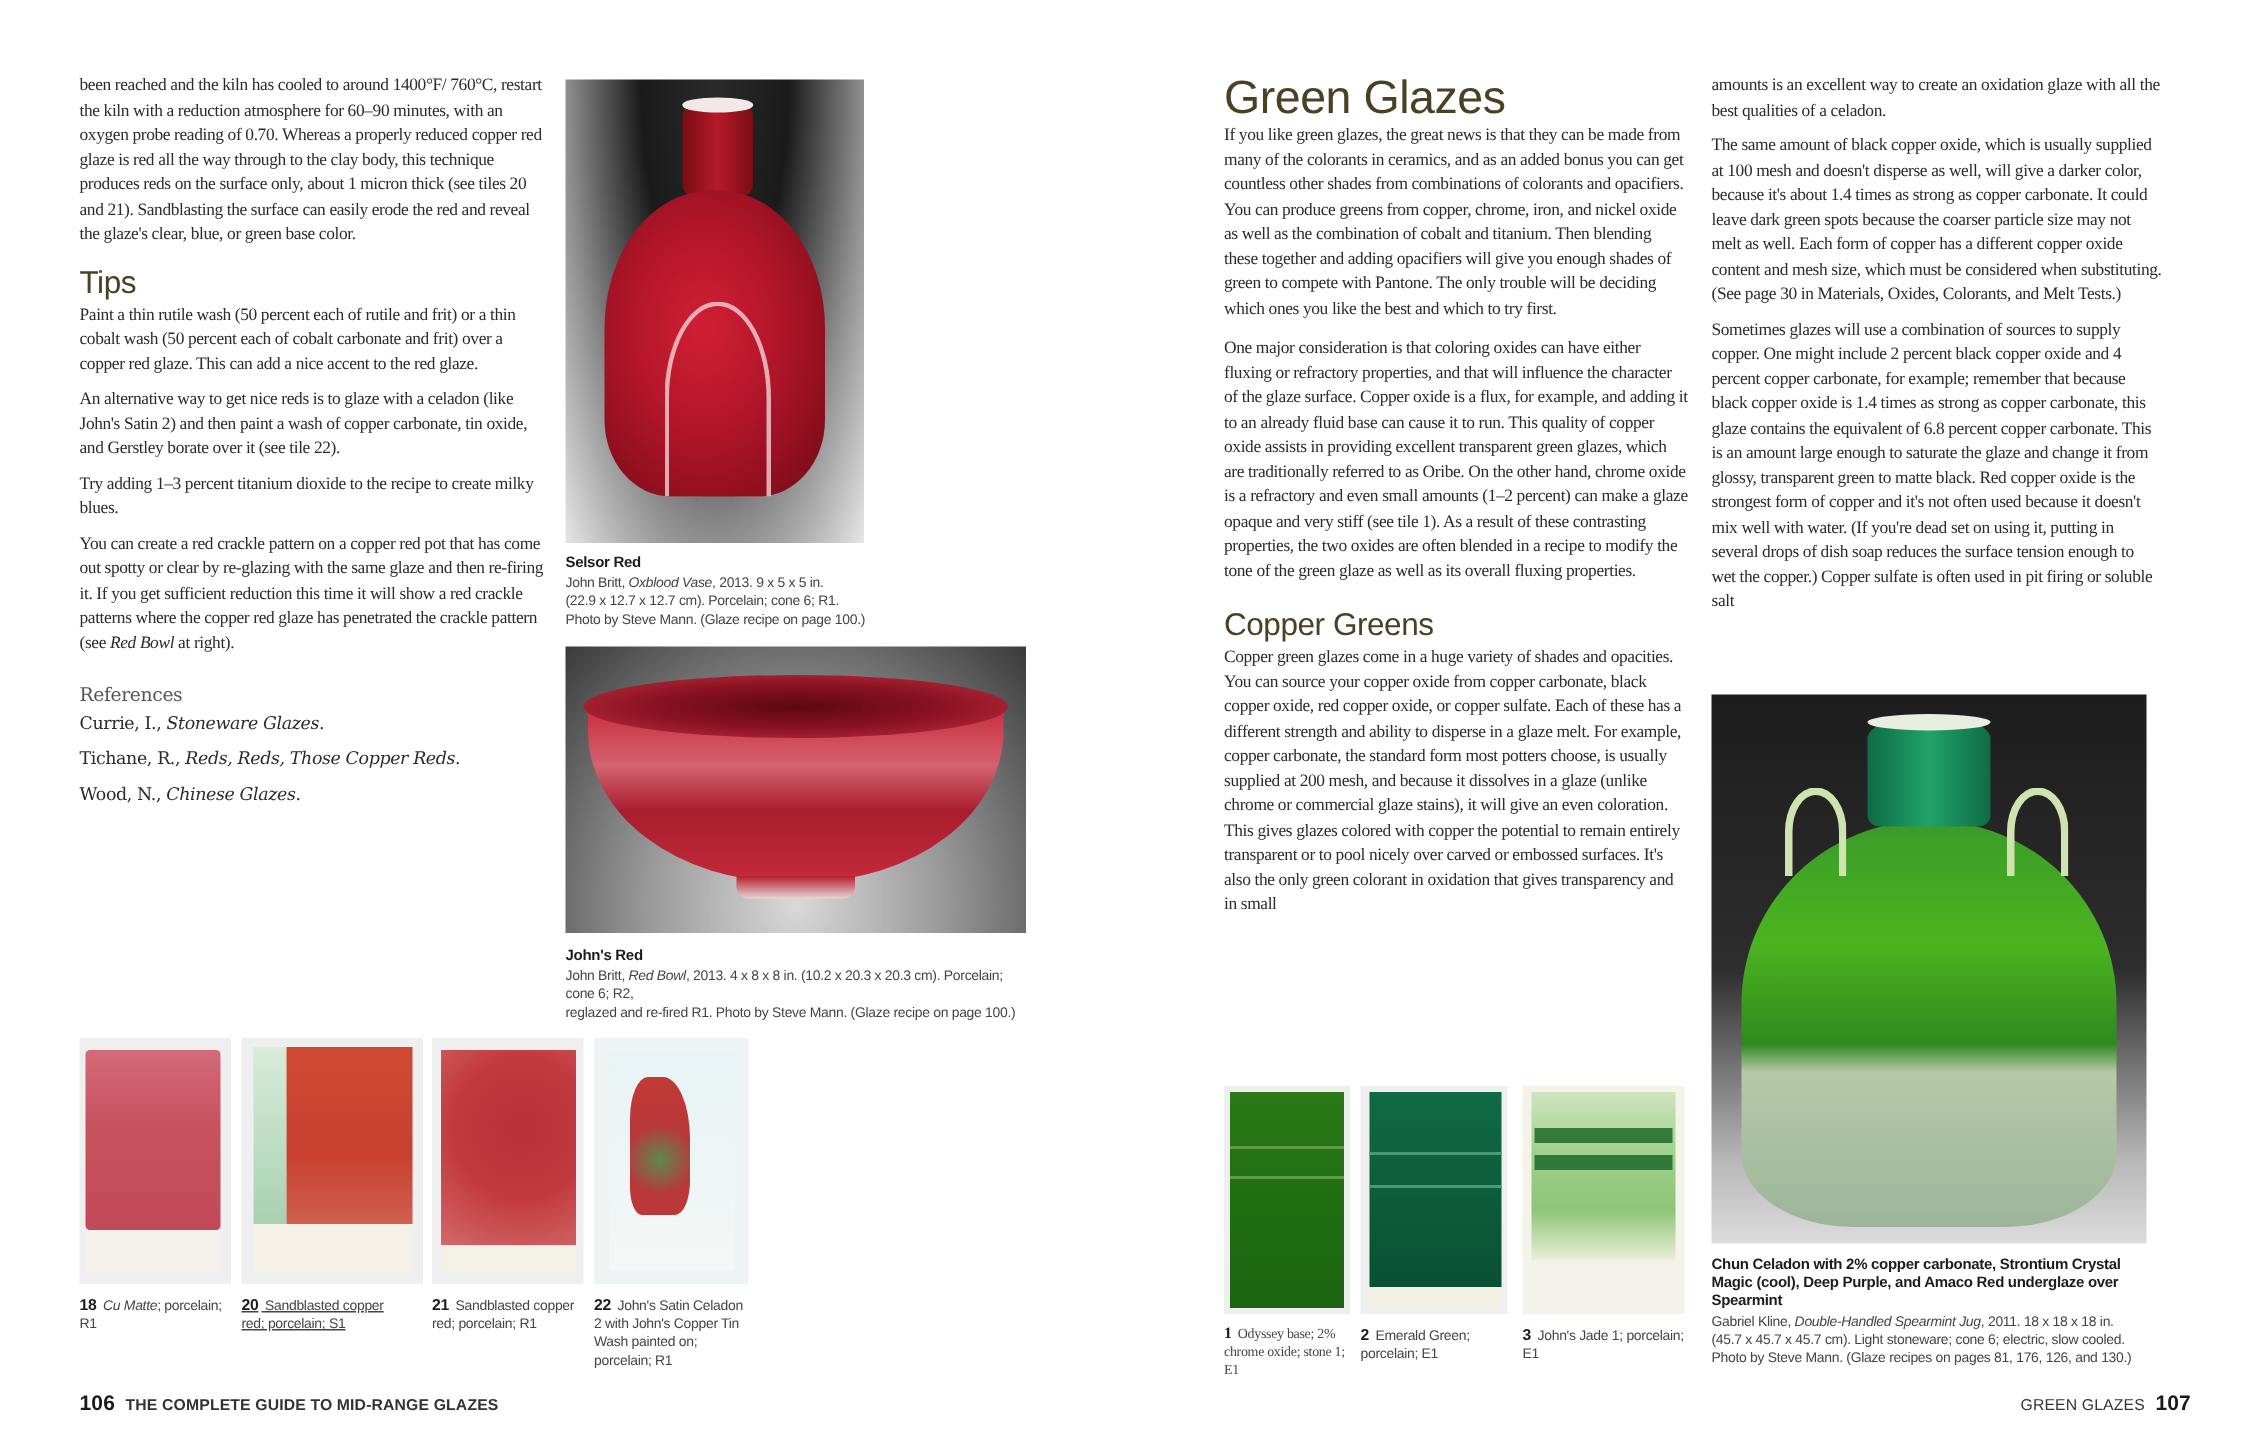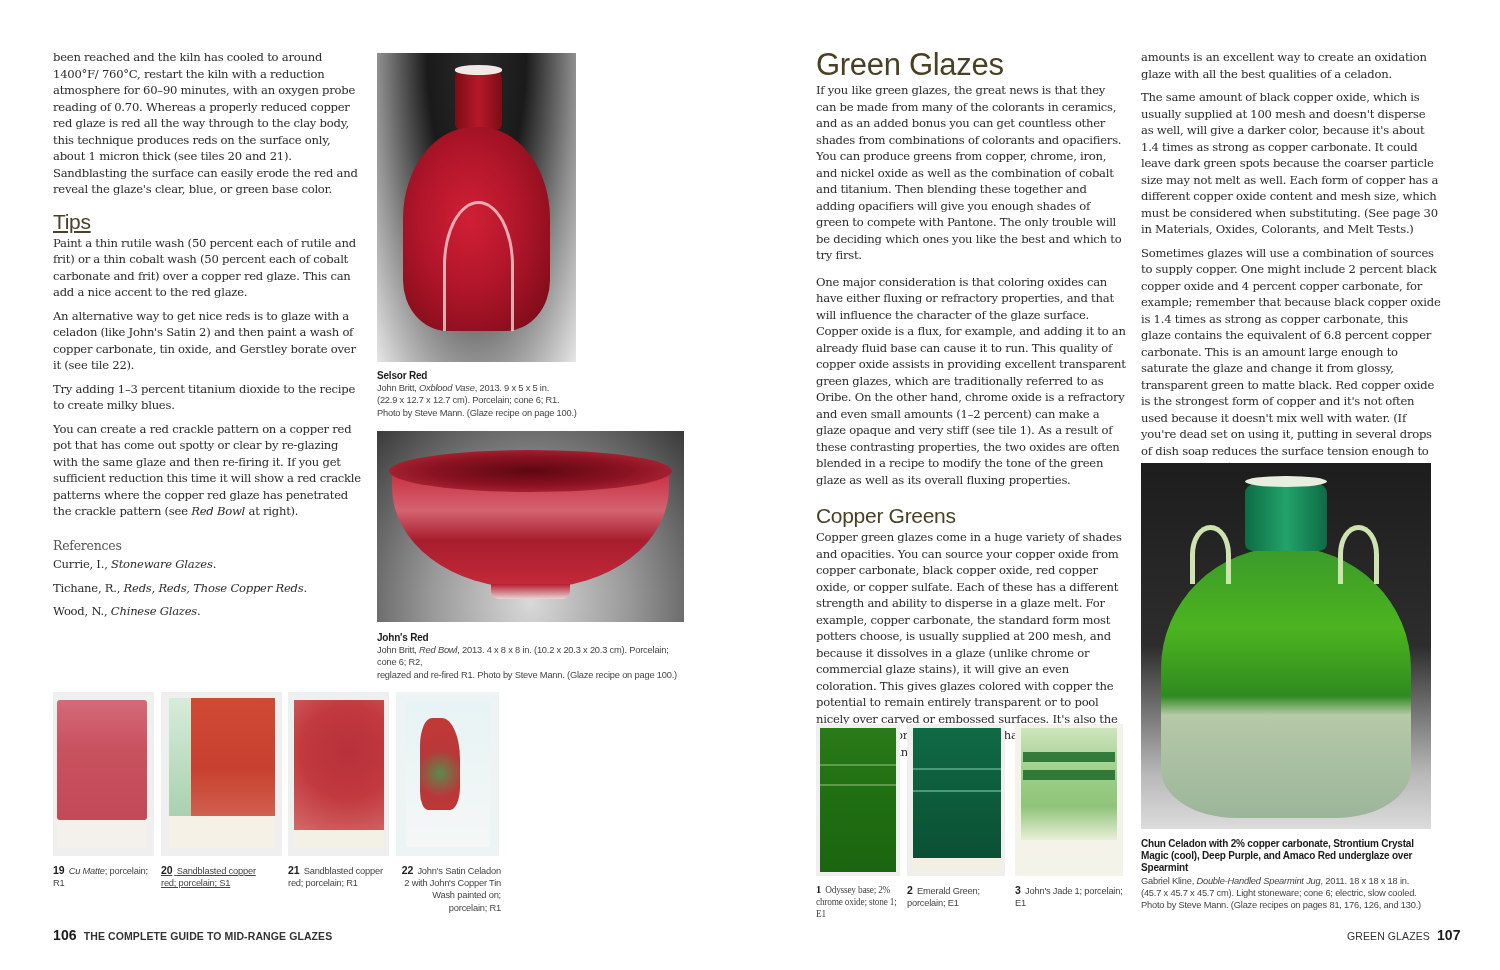--- a/index.html
+++ b/index.html
@@ -8,21 +8,21 @@
 
     .abs { position: absolute; }
 
     .body-text {
       font-family: "DejaVu Serif", serif;
       font-size: 11.6px;
       line-height: 16.5px;
       color: #2b2b2b;
       letter-spacing: -0.25px;
     }
-    .body-text p { margin-bottom: 7px; }
+    .body-text p { margin-bottom: 7px; font-family: Liberation Serif, serif; }
     .body-text em { font-style: italic; }
 
     .h-section {
       font-family: "Liberation Sans", sans-serif;
       color: #4a4024;
       font-weight: normal;
       letter-spacing: -0.3px;
     }
     .h-big { font-size: 31px; line-height: 34px; }
     .h-mid { font-size: 21px; line-height: 24px; }
@@ -127,21 +127,21 @@
     .tile .glaze { position: absolute; }
 
     [data-bind]:empty::before { content: ""; }
   </style>
 </head>
 <body>
 
 <div class="abs body-text" style="left:53px; top:49px; width:312px;">
   <p data-bind="left_page.intro_paragraph">been reached and the kiln has cooled to around 1400°F/ 760°C, restart the kiln with a reduction atmosphere for 60–90 minutes, with an oxygen probe reading of 0.70. Whereas a properly reduced copper red glaze is red all the way through to the clay body, this technique produces reds on the surface only, about 1 micron thick (see tiles 20 and 21). Sandblasting the surface can easily erode the red and reveal the glaze's clear, blue, or green base color.</p>
 
-  <h2 class="h-section h-mid" data-bind="left_page.tips.heading" style="margin-top:12px; margin-bottom:1px;text-decoration:underline;">Tips</h2>
+  <h2 class="h-section h-mid" data-bind="left_page.tips.heading" style="margin-top:12px; margin-bottom:1px;">Tips</h2>
   <p data-bind="left_page.tips.paragraphs.0">Paint a thin rutile wash (50 percent each of rutile and frit) or a thin cobalt wash (50 percent each of cobalt carbonate and frit) over a copper red glaze. This can add a nice accent to the red glaze.</p>
   <p data-bind="left_page.tips.paragraphs.1">An alternative way to get nice reds is to glaze with a celadon (like John's Satin 2) and then paint a wash of copper carbonate, tin oxide, and Gerstley borate over it (see tile 22).</p>
   <p data-bind="left_page.tips.paragraphs.2">Try adding 1–3 percent titanium dioxide to the recipe to create milky blues.</p>
   <p>
     <span data-bind="left_page.tips.crackle_paragraph_pre">You can create a red crackle pattern on a copper red pot that has come out spotty or clear by re-glazing with the same glaze and then re-firing it. If you get sufficient reduction this time it will show a red crackle patterns where the copper red glaze has penetrated the crackle pattern (see </span><em data-bind="left_page.tips.crackle_paragraph_italic">Red Bowl</em><span data-bind="left_page.tips.crackle_paragraph_post"> at right).</span>
   </p>
 
   <div class="refs-title" data-bind="left_page.references.heading" style="margin-top:18px;">References</div>
   <div class="ref-item">
     <span data-bind="left_page.references.items.0.author">Currie, I., </span><em data-bind="left_page.references.items.0.title">Stoneware Glazes</em><span data-bind="left_page.references.items.0.end">.</span>
@@ -190,29 +190,29 @@
 <div class="tile" style="left:288px; top:692px; width:101px; height:164px;">
   <div class="glaze" style="left:6px; top:8px; width:90px; height:130px; background:radial-gradient(circle at 60% 40%,#b8303a 0%,#c23a3e 50%,#d36a6a 100%);"></div>
   <div class="glaze" style="left:6px; top:138px; width:90px; height:18px; background:#f3f0e6;"></div>
 </div>
 <div class="tile" style="left:396px; top:692px; width:103px; height:164px; background:#eef3f3;">
   <div class="glaze" style="left:10px; top:10px; width:84px; height:145px; background:linear-gradient(180deg,#e7f3f4,#f4f7f6);"></div>
   <div class="glaze" style="left:24px; top:26px; width:40px; height:92px; background:radial-gradient(circle at 50% 60%,#5b8a4c 0%,#b9373a 40%,#c23a34 100%); border-radius:30% 45% 25% 20%;"></div>
 </div>
 
 <div class="abs caption" style="left:53px; top:864px; width:100px;">
-  <span class="num" data-bind="left_page.tiles.0.num">19</span> <em data-bind="left_page.tiles.0.label_italic">Cu Matte</em><span data-bind="left_page.tiles.0.label">; porcelain; R1</span>
+  <span class="num" data-bind="left_page.tiles.0.num">18</span> <em data-bind="left_page.tiles.0.label_italic">Cu Matte</em><span data-bind="left_page.tiles.0.label">; porcelain; R1</span>
 </div>
 <div class="abs caption" style="left:161px; top:864px; width:110px;text-decoration:underline;">
   <span class="num" data-bind="left_page.tiles.1.num">20</span> <span data-bind="left_page.tiles.1.label">Sandblasted copper red; porcelain; S1</span>
 </div>
 <div class="abs caption" style="left:288px; top:864px; width:95px;">
   <span class="num" data-bind="left_page.tiles.2.num">21</span> <span data-bind="left_page.tiles.2.label">Sandblasted copper red; porcelain; R1</span>
 </div>
-<div class="abs caption" style="left:396px; top:864px; width:105px;text-align:right;">
+<div class="abs caption" style="left:396px; top:864px; width:105px;">
   <span class="num" data-bind="left_page.tiles.3.num">22</span> <span data-bind="left_page.tiles.3.label">John's Satin Celadon 2 with John's Copper Tin Wash painted on; porcelain; R1</span>
 </div>
 
 <div class="abs folio" style="left:53px; top:927px;">
   <span class="pg" data-bind="left_page.footer.page_number">106</span>
   <span data-bind="left_page.footer.running_head" style="margin-left:4px;font-weight:bold;">THE COMPLETE GUIDE TO MID-RANGE GLAZES</span>
 </div>
 
 <div class="abs body-text" style="left:816px; top:48px; width:310px;">
   <h1 class="h-section h-big" data-bind="right_page.heading" style="margin-bottom:0;">Green Glazes</h1>

